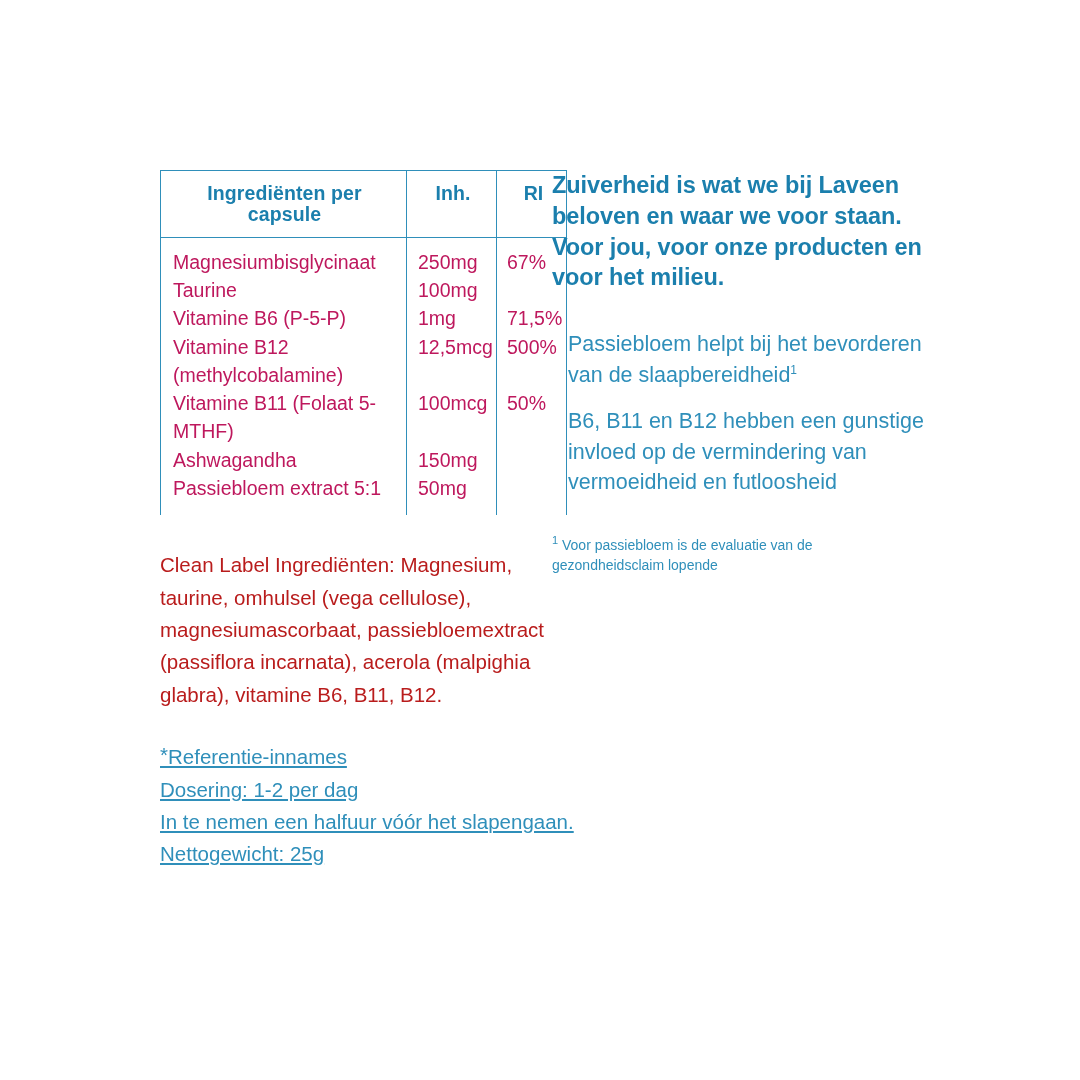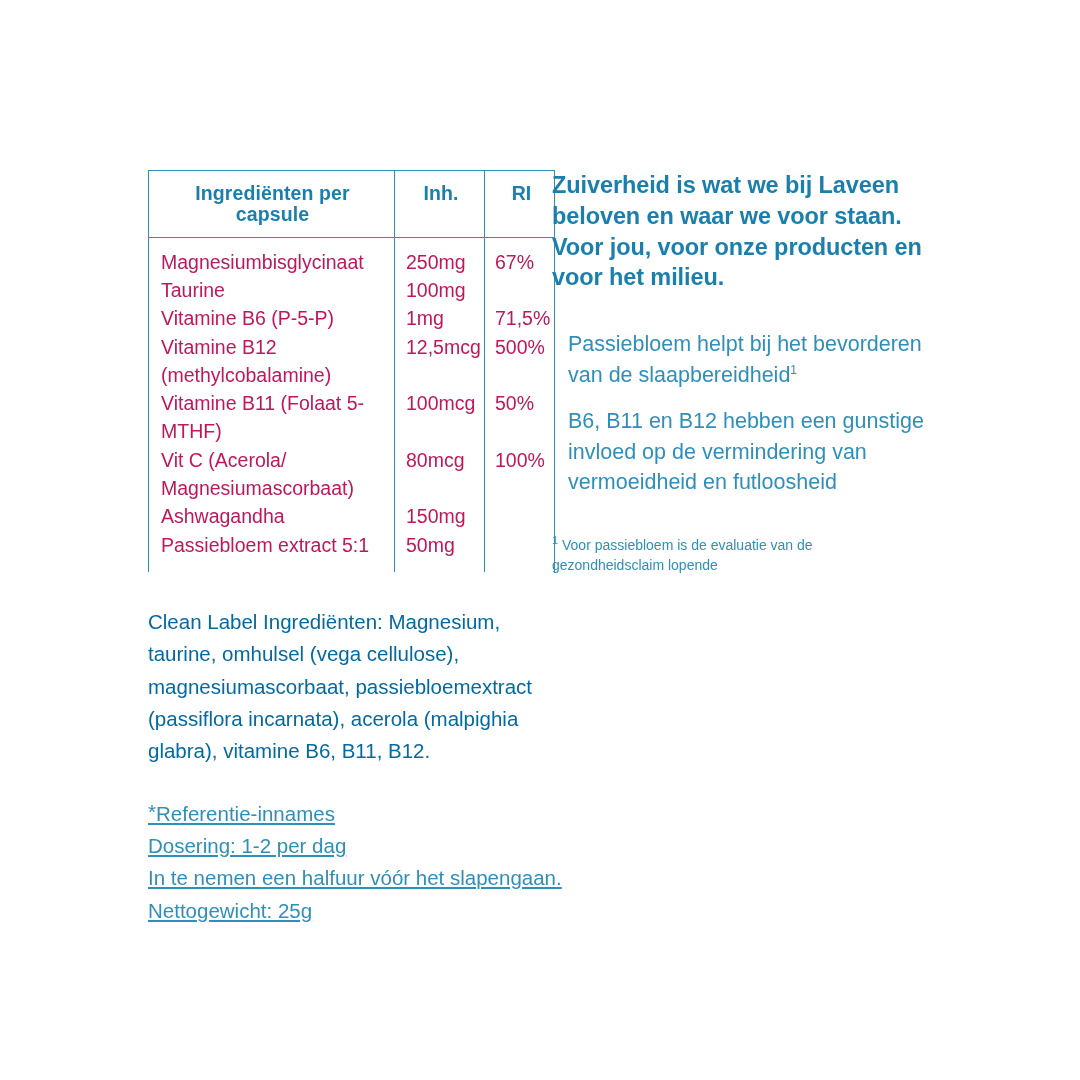--- a/index.html
+++ b/index.html
@@ -16,21 +16,21 @@
   }
   .page {
     position: relative;
     width: 1080px;
     height: 1080px;
   }
 
   
   .left-col {
     position: absolute;
-    left: 148px;
+    left: 160px;
     top: 170px;
     width: 406px;
   }
 
   table.ingredients {
     border-collapse: collapse;
     width: 406px;
     table-layout: fixed;
   }
   table.ingredients th,
@@ -65,21 +65,21 @@
   table.ingredients tbody td.c-ri  { padding-left: 10px; }
 
   col.w-name { width: 246px; }
   col.w-inh  { width: 90px; }
   col.w-ri   { width: 70px; }
 
   .clean-label {
     margin-top: 34px;
     font-size: 20.5px;
     line-height: 1.58;
-    color: #0369a1;
+    color: #b91c1c;
     width: 390px;
   }
 
   .dosing {
     margin-top: 28px;
     font-size: 20.5px;
     line-height: 1.58;
     color: #2f8fba;
     text-decoration: underline;
   }
@@ -158,25 +158,20 @@
           <td class="c-name">Vitamine B12 (methylcobalamine)</td>
           <td class="c-inh">12,5mcg</td>
           <td class="c-ri">500%</td>
         </tr>
         <tr>
           <td class="c-name">Vitamine B11 (Folaat 5-MTHF)</td>
           <td class="c-inh">100mcg</td>
           <td class="c-ri">50%</td>
         </tr>
         <tr>
-          <td class="c-name">Vit C (Acerola/ Magnesiumascorbaat)</td>
-          <td class="c-inh">80mcg</td>
-          <td class="c-ri">100%</td>
-        </tr>
-        <tr>
           <td class="c-name">Ashwagandha</td>
           <td class="c-inh">150mg</td>
           <td class="c-ri"></td>
         </tr>
         <tr>
           <td class="c-name">Passiebloem extract 5:1</td>
           <td class="c-inh">50mg</td>
           <td class="c-ri"></td>
         </tr>
       </tbody>

